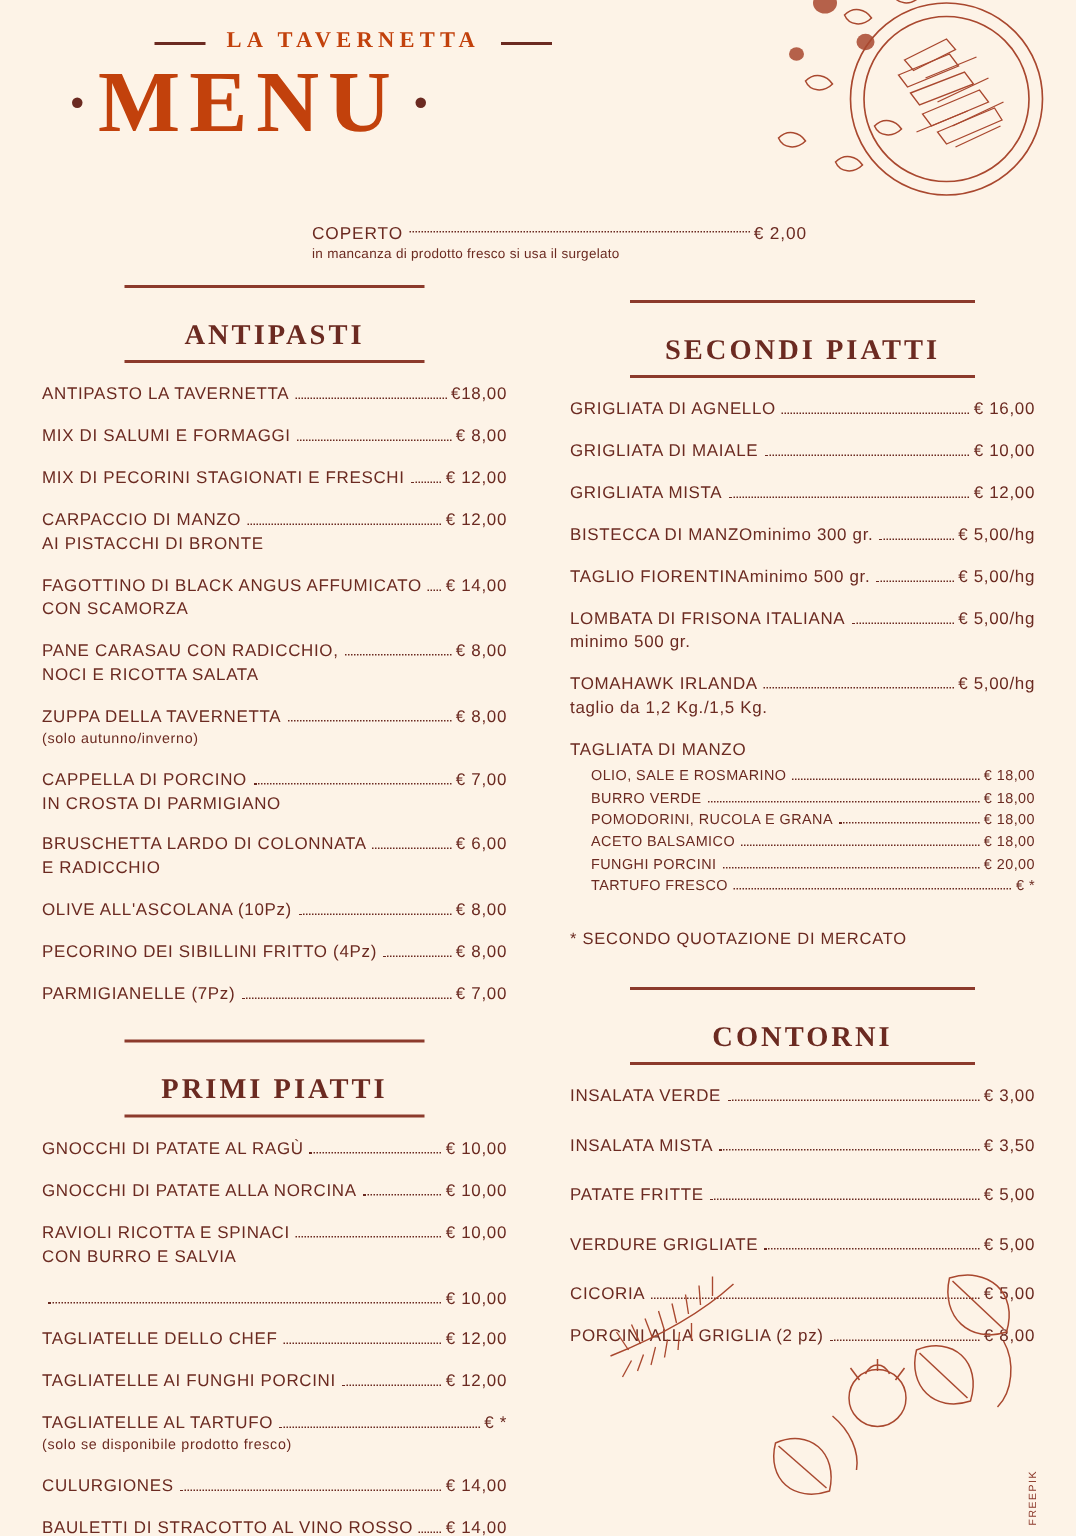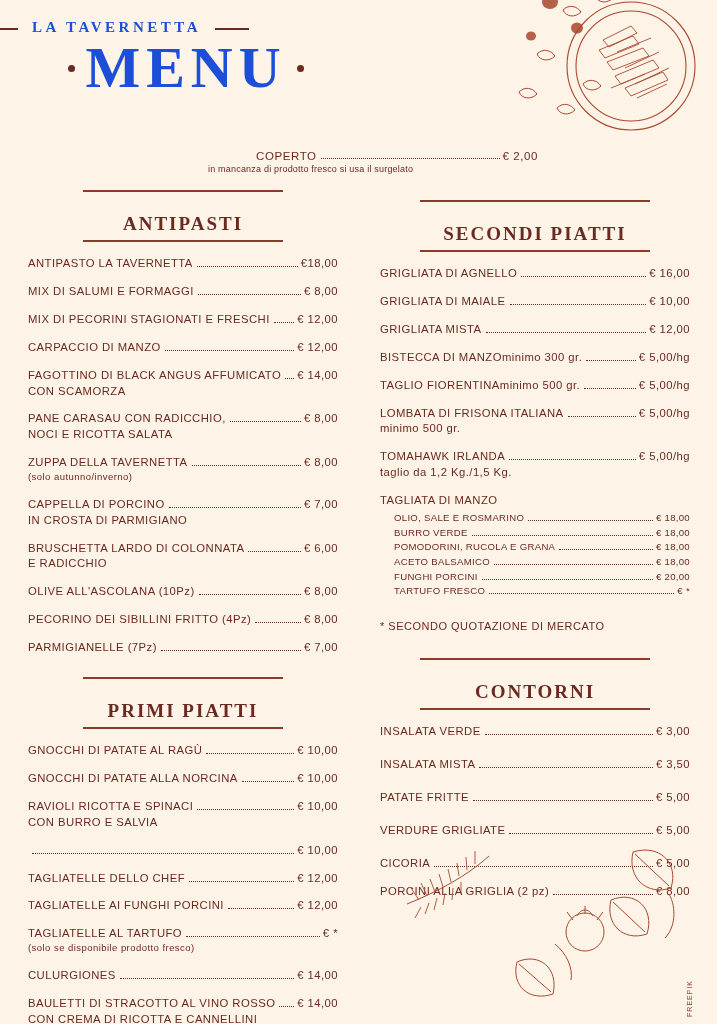--- a/index.html
+++ b/index.html
@@ -22,25 +22,25 @@
     background: #fdf3e7;
   }
 
   
   .header {
     position: relative;
     height: 150px;
   }
   .header-title-block {
     position: absolute;
-    left: 26px;
+    left: 6px;
     top: 18px;
     width: 320px;
-    text-align: left;
-    color: #1d4ed8;
+    text-align: right;
+    color: #c2410c;
   }
   .la-tavernetta {
     font-family: "Liberation Serif", serif;
     font-size: 15px;
     letter-spacing: 3.5px;
     font-weight: bold;
     position: relative;
     display: inline-block;
     padding: 0 6px;
   }
@@ -110,23 +110,22 @@
   .coperto {
     position: absolute;
     left: 208px;
     top: 150px;
     width: 330px;
     font-size: 11.5px;
     letter-spacing: .6px;
   }
   .coperto-row {
     display: flex;
-    align-items: flex-end;
+    align-items: center;
     white-space: nowrap;
-    margin-left: 48px;
   }
   .coperto .name { }
   .coperto .dots {
     flex: 1;
     border-bottom: 1.5px dotted #6b2a21;
     margin: 0 2px 3px 4px;
   }
   .coperto .price { }
   .coperto-note {
     font-size: 9px;
@@ -307,20 +306,21 @@
           <span class="leader"></span>
           <span class="item-price">€ 12,00</span>
         </div>
     </div>
     <div class="item">
       <div class="item-row">
           <span class="item-name">CARPACCIO DI MANZO</span>
           <span class="leader"></span>
           <span class="item-price">€ 12,00</span>
         </div>
+      <span class="item-sub">AI PISTACCHI DI BRONTE</span>
     </div>
     <div class="item">
       <div class="item-row">
           <span class="item-name">FAGOTTINO DI BLACK ANGUS AFFUMICATO</span>
           <span class="leader"></span>
           <span class="item-price">€ 14,00</span>
         </div>
       <span class="item-sub">CON SCAMORZA</span>
     </div>
     <div class="item">

